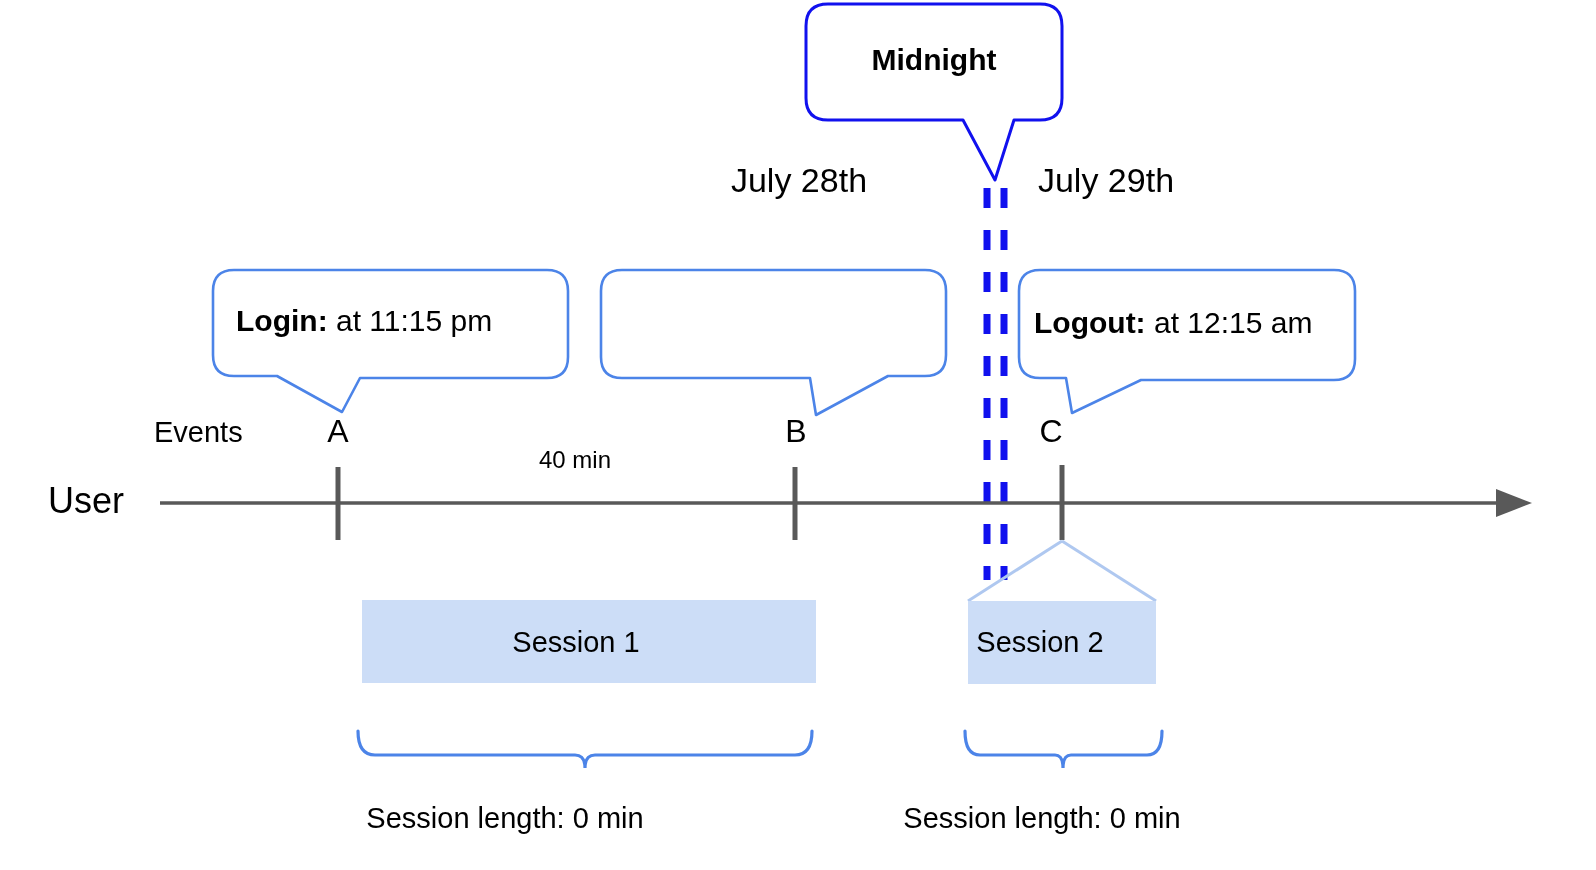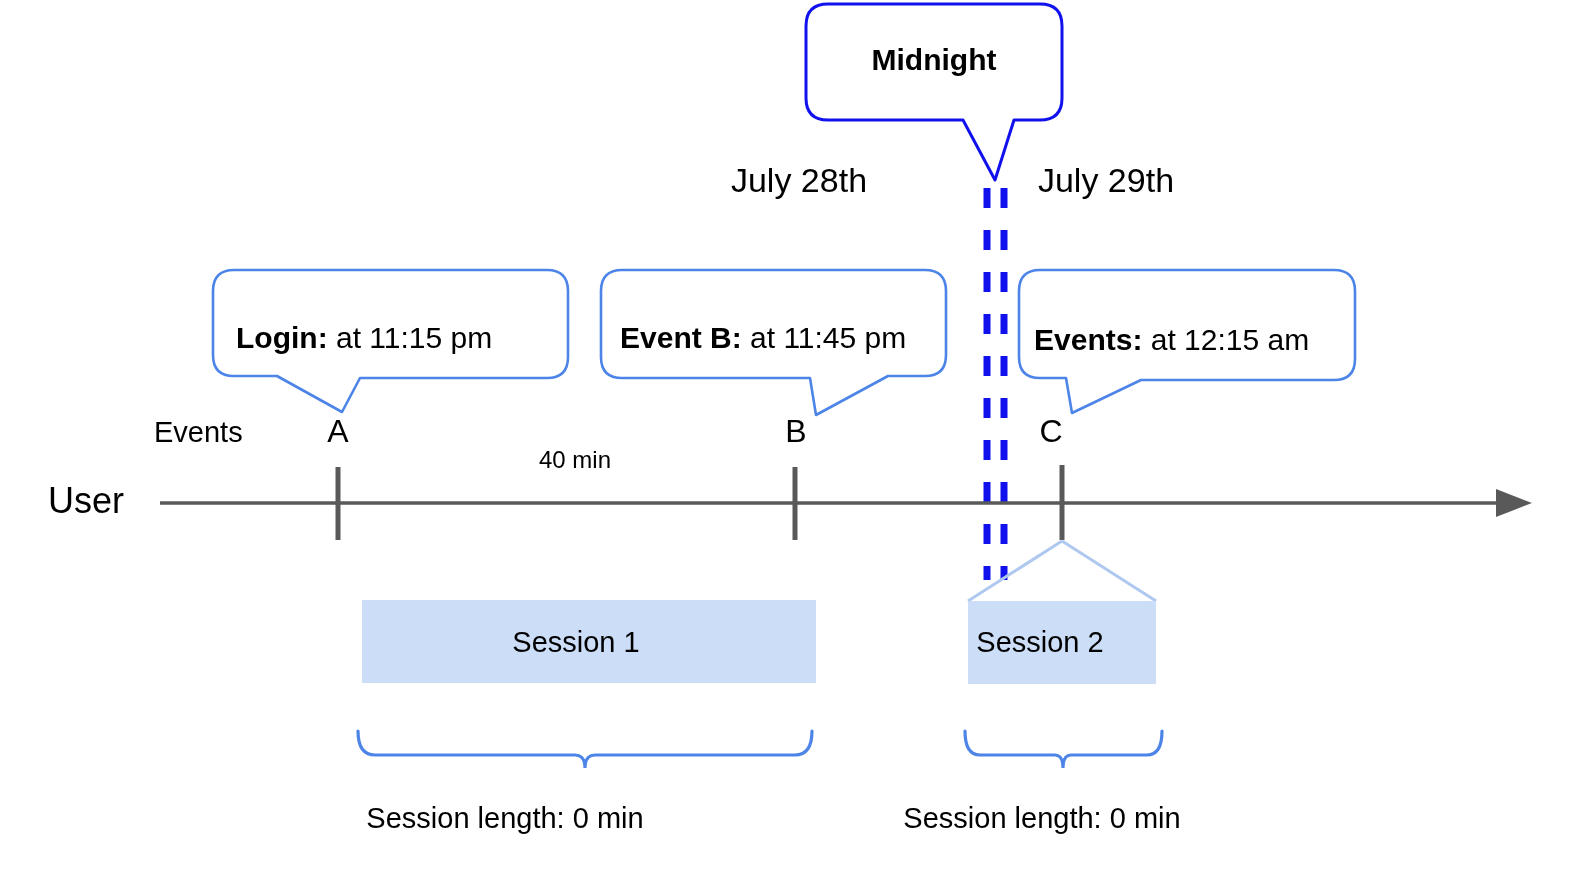--- a/index.html
+++ b/index.html
@@ -26,21 +26,20 @@
   }
   .txt {
     position: absolute;
     white-space: nowrap;
     color: #000000;
     font-family: "Liberation Sans", sans-serif;
   }
   .callout-text {
     font-size: 30px;
     letter-spacing: 0px;
-    margin-top: 17px;
   }
   .callout-text b { font-weight: bold; }
   .midnight-text {
     font-size: 30px;
     font-weight: bold;
   }
   .date-text { font-size: 34px; }
   .axis-label { font-size: 36px; }
   .events-label { font-size: 29px; }
   .event-letter { font-size: 32px; }
@@ -165,26 +164,23 @@
 
   <div class="txt midnight-text center" style="left:934px; top:43px;">Midnight</div>
 
   <div class="txt date-text center" style="left:758px; top:161px;margin-left:41px;">July 28th</div>
   <div class="txt date-text center" style="left:1106px; top:161px;">July 29th</div>
 
   <div class="txt callout-text" style="left:236px; top:304px;">
     <b>Login:</b><span> at 11:15 pm</span>
   </div>
 
-  <div class="txt callout-text" style="left:620px; top:304px;">
-    <b>Event B:</b><span> at 11:45 pm</span>
-  </div>
 
   <div class="txt callout-text" style="left:1034px; top:306px;">
-    <b>Events:</b><span> at 12:15 am</span>
+    <b>Logout:</b><span> at 12:15 am</span>
   </div>
 
   <div class="txt events-label" style="left:130px; top:416px;margin-left:24px;">Events</div>
 
   <div class="txt event-letter center" style="left:338px; top:413px;">A</div>
   <div class="txt event-letter center" style="left:796px; top:413px;">B</div>
   <div class="txt event-letter center" style="left:1051px; top:413px;">C</div>
 
   <div class="txt duration-label center" style="left:575px; top:446px;">40 min</div>
 

